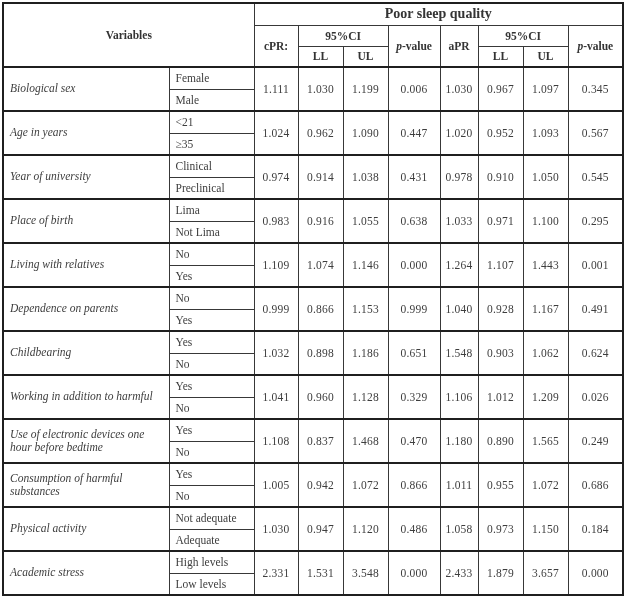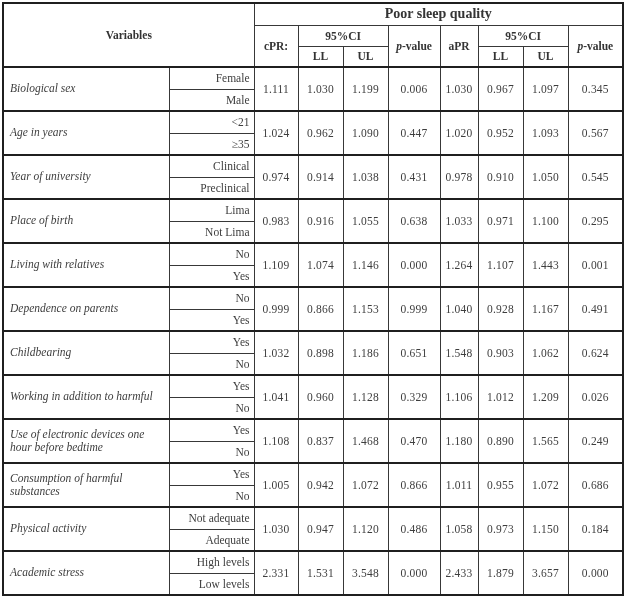--- a/index.html
+++ b/index.html
@@ -40,21 +40,21 @@
   thead tr:nth-child(3) { height: 21px; }
   tbody tr { height: 22px; }
   tbody tr.block-start td { border-top: 2px solid #1f1f1f; }
   td.var {
     text-align: left;
     padding-left: 6px;
     line-height: 13.5px;
     font-style: italic;
   }
   td.cat {
-    text-align: right;
+    text-align: left;
     padding-left: 6px;
   }
   td.num {
     text-align: center;
     letter-spacing: 0.2px;
   }
   .pit { font-style: italic; }
   .title-cell { font-size: 14px; }
 </style>
 </head>

